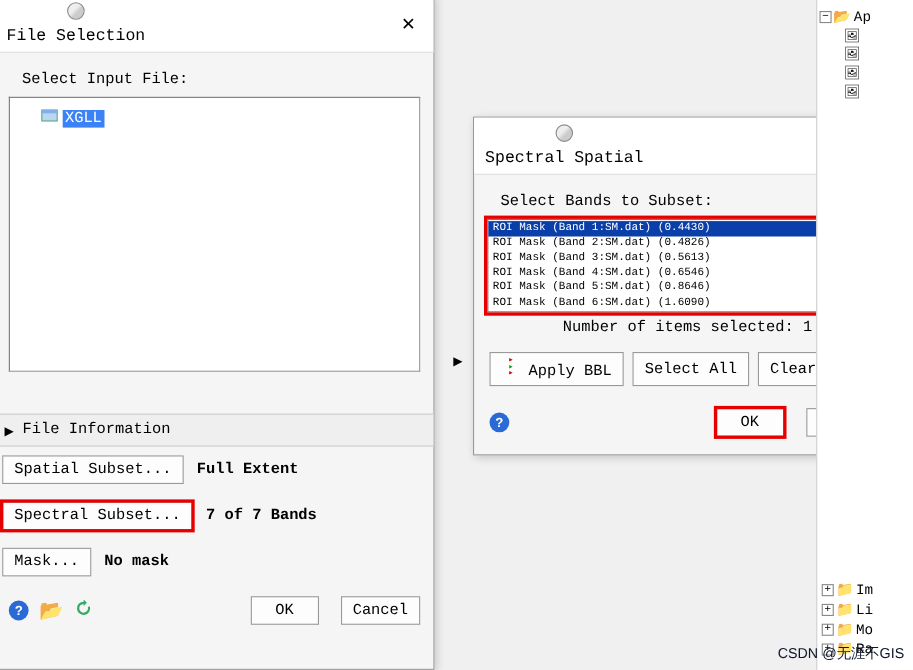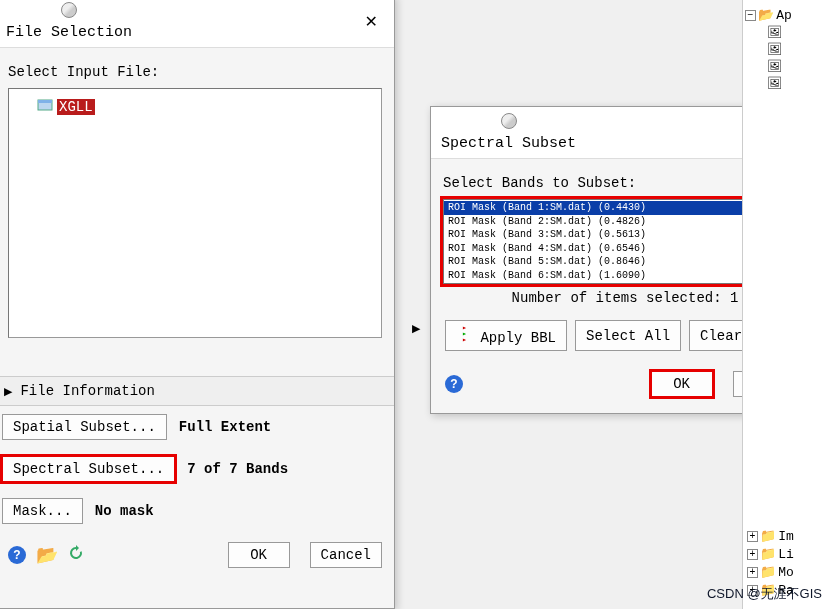--- a/index.html
+++ b/index.html
@@ -28,37 +28,37 @@
       font-size: 15px;
     }
     .titlebar .left { display: flex; align-items: center; gap: 6px; flex-direction: column; }
     .close-x {
       font-size: 16px;
       cursor: pointer;
       padding: 0 6px;
       font-family: Arial, sans-serif;
     }
     .content { padding: 10px 12px; }
-    .label { margin: 6px 0 8px 0; padding-left: 0; }
+    .label { margin: 6px 0 8px 12px; padding-left: 0; }
     .filebox {
       background: #fff;
       border: 1px solid #999;
       border-top: 1px solid #777;
       border-left: 1px solid #777;
       height: 250px;
       padding: 8px;
     }
     .file-item {
       display: inline-flex;
       align-items: center;
       gap: 4px;
       margin-left: 20px;
     }
     .file-item .selected {
-      background: #b91c1c;
+      background: #3b82f6;
       color: #fff;
       padding: 0 2px;
     }
     .section-header {
       display: flex;
       align-items: center;
       padding: 6px 8px;
       border-top: 1px solid #ccc;
       border-bottom: 1px solid #ccc;
       gap: 8px;
@@ -263,21 +263,21 @@
     </div>
   </div>
 </div>
 
 <span class="expand-arrow">▶</span>
 
 <div class="window spectral-win">
   <div class="titlebar">
     <div class="left">
       <span class="envi-icon"></span>
-      <span>Spectral Subset</span>
+      <span>Spectral Spatial</span>
     </div>
     <span class="close-x">✕</span>
   </div>
   <div class="content">
     <div class="label">Select Bands to Subset:</div>
     <div class="red-box-inner" style="padding:0;">
       <div class="bandlist">
         <div class="band selected">ROI Mask (Band 1:SM.dat) (0.4430)</div>
         <div class="band">ROI Mask (Band 2:SM.dat) (0.4826)</div>
         <div class="band">ROI Mask (Band 3:SM.dat) (0.5613)</div>

